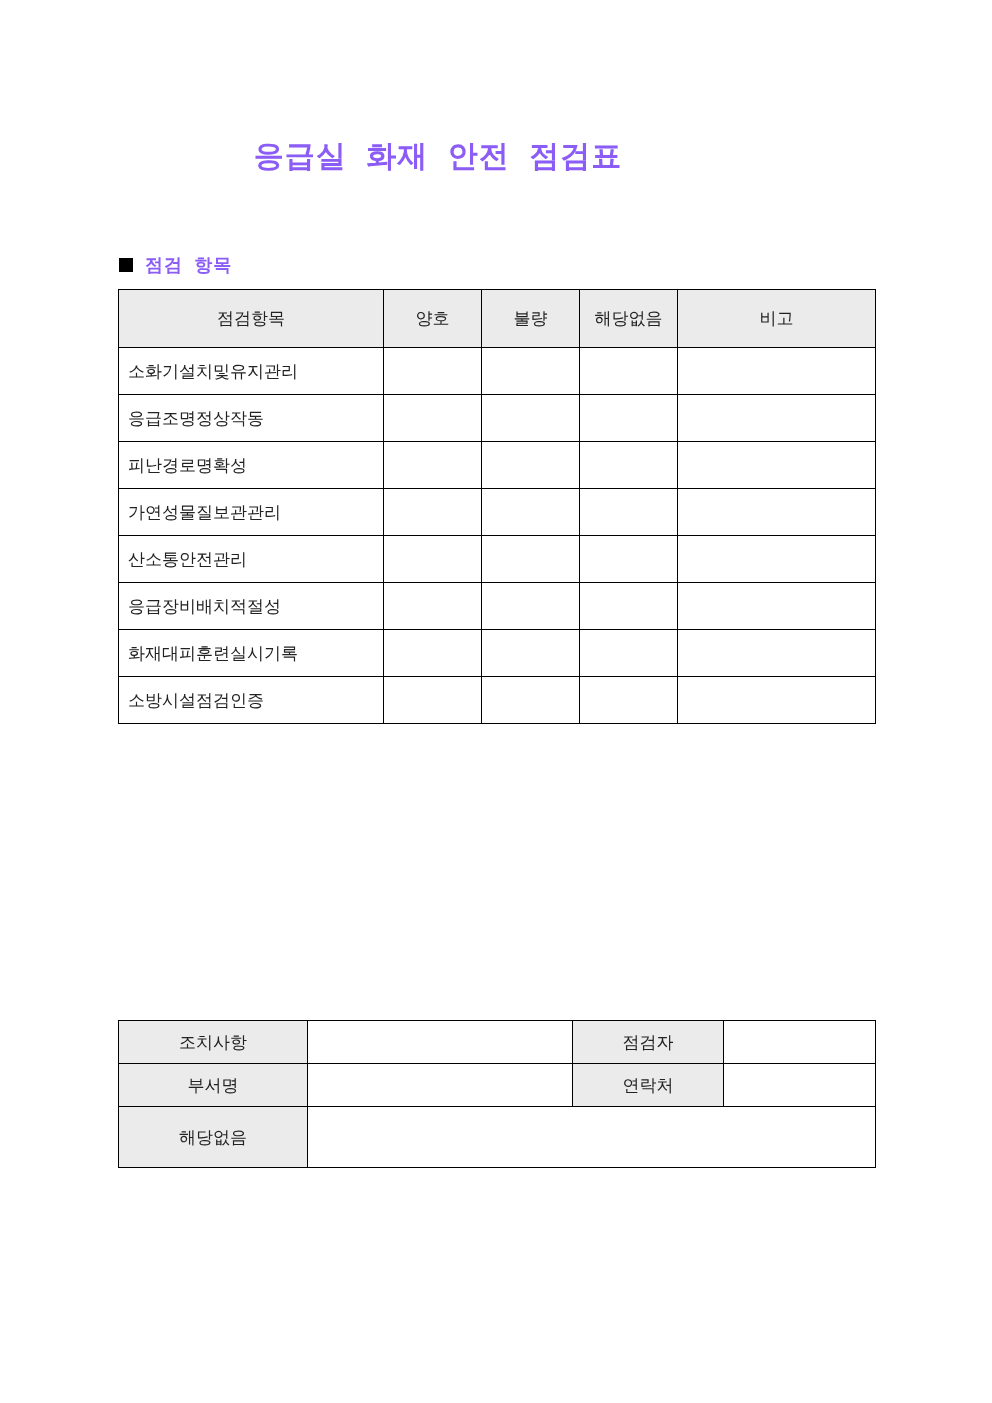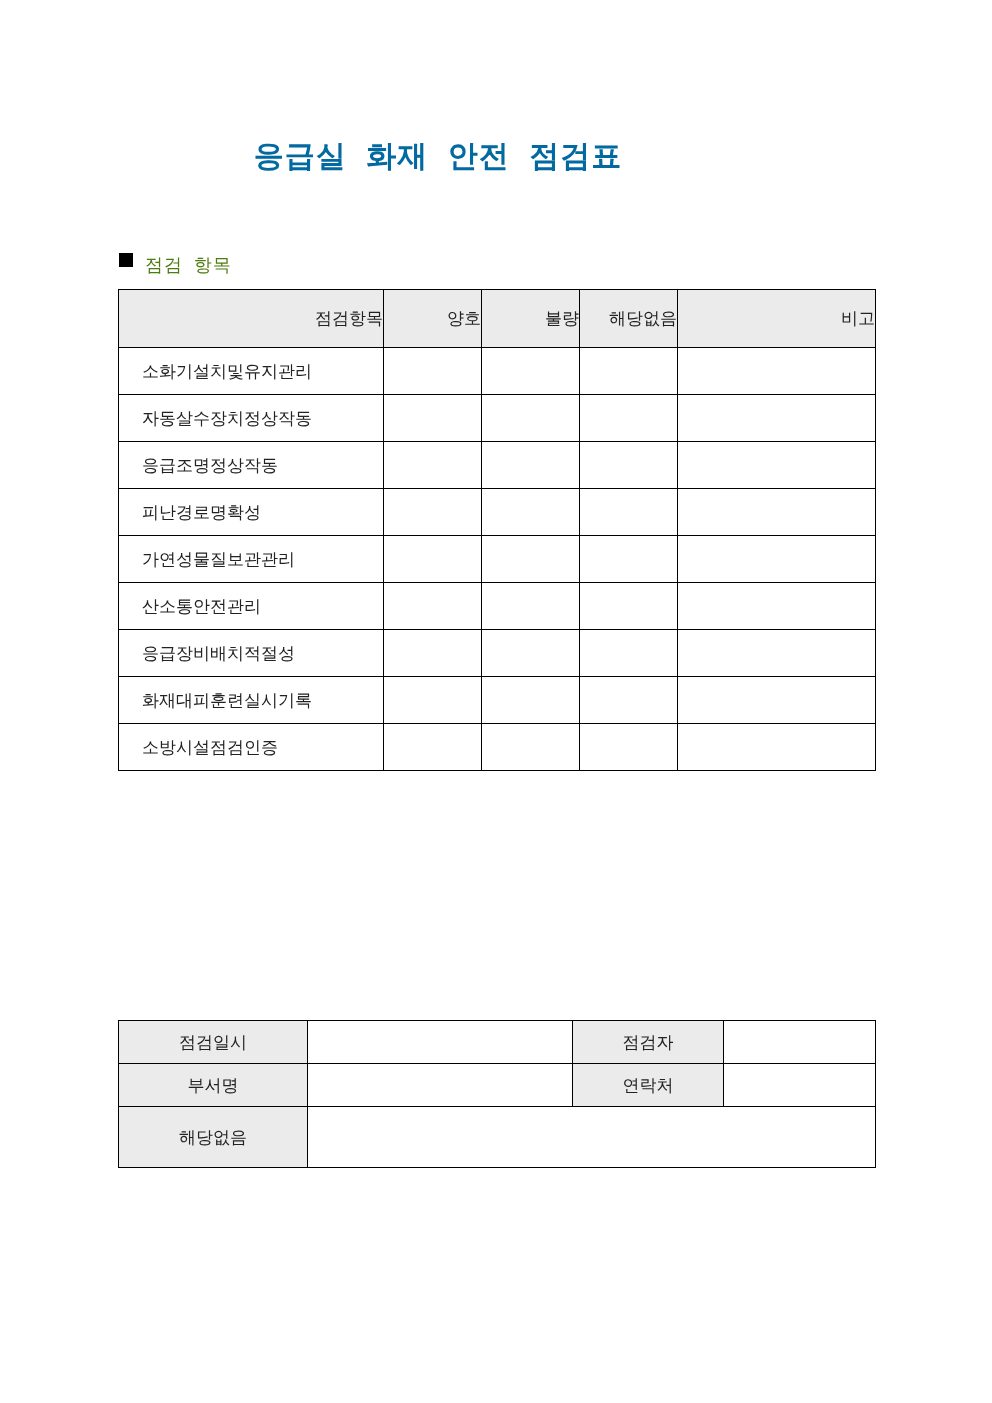--- a/index.html
+++ b/index.html
@@ -18,32 +18,32 @@
     .title {
       position: absolute;
       left: 0;
       top: 134px;
       width: 876px;
       text-align: center;
       font-size: 30px;
       font-weight: bold;
       letter-spacing: 1px;
       word-spacing: 8px;
-      color: #0369a1;
+      color: #8b5cf6;
       line-height: 44px;
     }
     .section-heading {
       position: absolute;
       left: 119px;
       font-size: 18px;
-      font-weight: normal;
-      color: #4d7c0f;
+      font-weight: bold;
+      color: #8b5cf6;
       line-height: 24px;
       display: flex;
-      align-items: flex-start;
+      align-items: center;
     }
     .section-heading .square {
       display: inline-block;
       width: 14px;
       height: 14px;
       background: #000;
       margin-right: 12px;
     }
     .section-heading .text { letter-spacing: 1px; word-spacing: 4px; }
     table {
@@ -55,27 +55,27 @@
       border: 1px solid #000;
       padding: 0;
       font-size: 17px;
       font-weight: normal;
       color: #222;
     }
     .check-table { left: 118px; top: 289px; width: 757px; }
     .check-table th {
       background: #ebebeb;
       height: 57px;
-      text-align: right;
+      text-align: center;
       vertical-align: middle;
     }
     .check-table td { height: 46px; vertical-align: middle; }
     .check-table td.item {
       text-align: left;
-      padding-left: 23px;
+      padding-left: 9px;
     }
     .result-table { left: 118px; top: 1020px; width: 757px; }
     .result-table td.label {
       background: #ebebeb;
       text-align: center;
       vertical-align: middle;
     }
     .result-table tr.r1 td, .result-table tr.r2 td { height: 42px; }
     .result-table tr.r3 td { height: 60px; }
   </style>
@@ -108,27 +108,20 @@
   </thead>
   <tbody id="items-body">
       <tr>
         <td class="item">소화기설치및유지관리</td>
         <td></td>
         <td></td>
         <td></td>
         <td></td>
       </tr>
       <tr>
-        <td class="item">자동살수장치정상작동</td>
-        <td></td>
-        <td></td>
-        <td></td>
-        <td></td>
-      </tr>
-      <tr>
         <td class="item">응급조명정상작동</td>
         <td></td>
         <td></td>
         <td></td>
         <td></td>
       </tr>
       <tr>
         <td class="item">피난경로명확성</td>
         <td></td>
         <td></td>
@@ -180,21 +173,21 @@
 
 <table class="result-table">
   <colgroup>
     <col style="width:189px">
     <col style="width:265px">
     <col style="width:151px">
     <col style="width:152px">
   </colgroup>
   <tbody>
     <tr class="r1">
-      <td class="label">점검일시</td>
+      <td class="label">조치사항</td>
       <td></td>
       <td class="label">점검자</td>
       <td></td>
     </tr>
     <tr class="r2">
       <td class="label">부서명</td>
       <td></td>
       <td class="label">연락처</td>
       <td></td>
     </tr>

